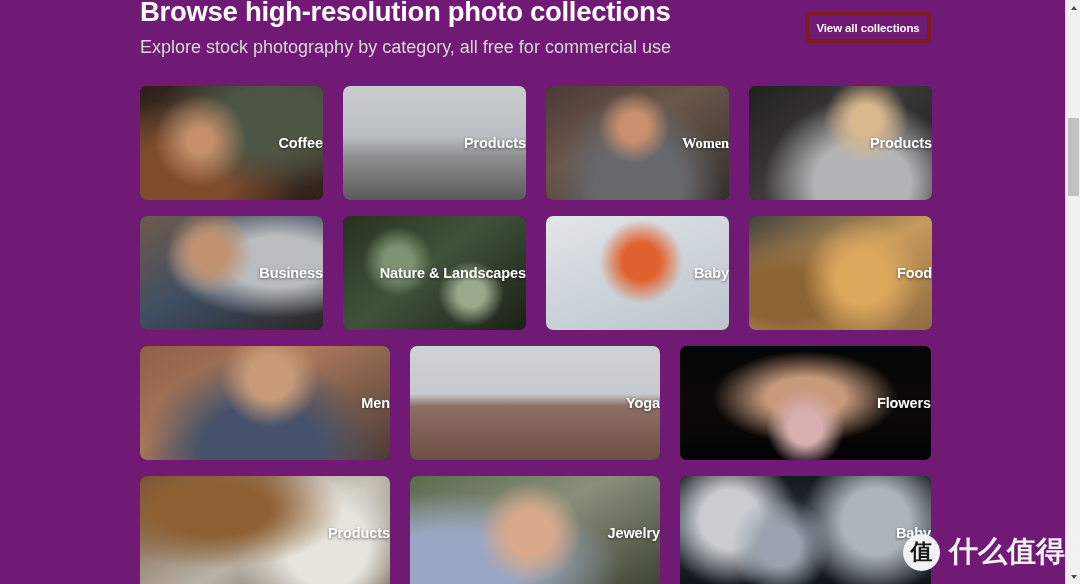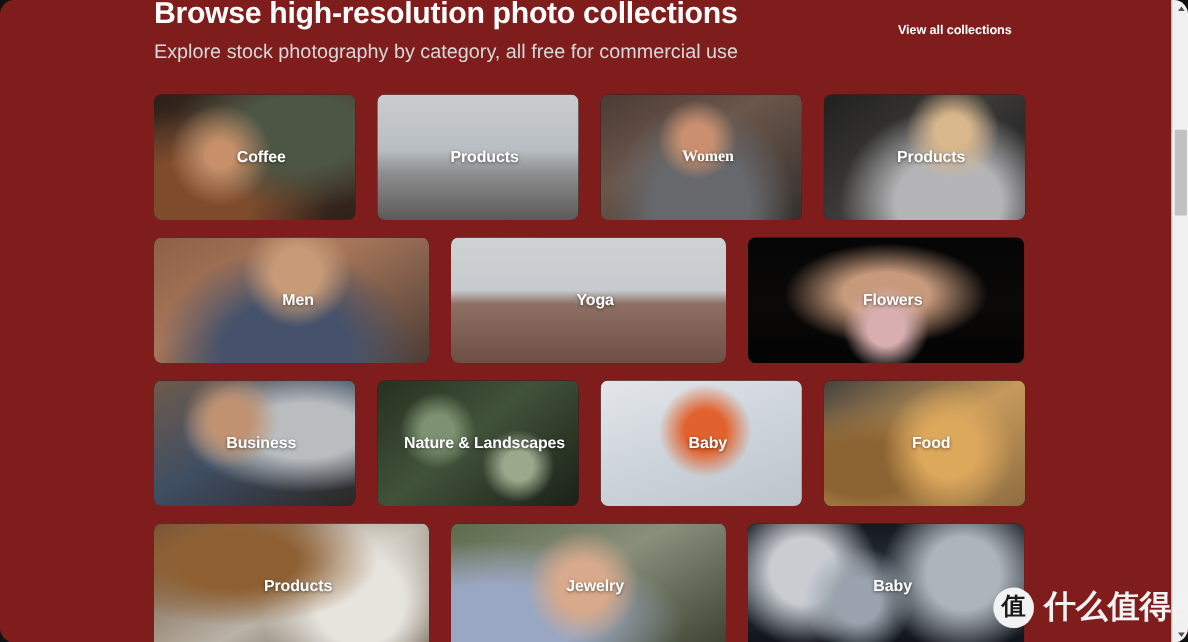--- a/index.html
+++ b/index.html
@@ -5,23 +5,22 @@
   * { box-sizing: border-box; margin: 0; padding: 0; }
   html, body {
     width: 1080px; height: 584px;
     background: #111111;
     font-family: "Liberation Sans", sans-serif;
     overflow: hidden;
   }
   #page {
     position: relative;
     width: 1080px; height: 584px;
-    background: #7f1d1d;
+    background: #701a75;
     overflow: hidden;
-    border-radius: 13px;
   }
 
   
   .header {
     position: absolute;
     left: 140px; top: -4px;
     width: 791px;
     display: flex;
     align-items: flex-start;
     justify-content: space-between;
@@ -81,21 +80,21 @@
     position: absolute;
     inset: 0;
     background-size: cover;
     background-position: center;
   }
   .tile-label {
     position: absolute;
     left: 12px; right: 0;
     top: 50%;
     transform: translateY(-50%);
-    text-align: center;
+    text-align: right;
     color: #ffffff;
     font-size: 14.5px;
     font-weight: bold;
     letter-spacing: -0.1px;
     text-shadow: 0 1px 3px rgba(0,0,0,0.55);
     z-index: 2;
     pointer-events: none;
   }
 
   
@@ -249,49 +248,49 @@
         <div class="tile" style="width: 183px; font-family: Liberation Serif, serif;">
           <div class="tile-photo ph-women"></div>
           <div class="tile-label">Women</div>
         </div>
         <div class="tile" style="width: 183px;">
           <div class="tile-photo ph-fashion"></div>
           <div class="tile-label">Products</div>
         </div>
       </div>
       <div class="grid-row">
+        <div class="tile" style="width: 183px;">
+          <div class="tile-photo ph-business"></div>
+          <div class="tile-label">Business</div>
+        </div>
+        <div class="tile" style="width: 183px;">
+          <div class="tile-photo ph-nature"></div>
+          <div class="tile-label">Nature &amp; Landscapes</div>
+        </div>
+        <div class="tile" style="width: 183px;">
+          <div class="tile-photo ph-baby"></div>
+          <div class="tile-label">Baby</div>
+        </div>
+        <div class="tile" style="width: 183px;">
+          <div class="tile-photo ph-food"></div>
+          <div class="tile-label">Food</div>
+        </div>
+      </div>
+      <div class="grid-row">
         <div class="tile" style="width: 250px;">
           <div class="tile-photo ph-men"></div>
           <div class="tile-label">Men</div>
         </div>
         <div class="tile" style="width: 250px;">
           <div class="tile-photo ph-yoga"></div>
           <div class="tile-label">Yoga</div>
         </div>
         <div class="tile" style="width: 251px;">
           <div class="tile-photo ph-flowers"></div>
           <div class="tile-label">Flowers</div>
-        </div>
-      </div>
-      <div class="grid-row">
-        <div class="tile" style="width: 183px;">
-          <div class="tile-photo ph-business"></div>
-          <div class="tile-label">Business</div>
-        </div>
-        <div class="tile" style="width: 183px;">
-          <div class="tile-photo ph-nature"></div>
-          <div class="tile-label">Nature &amp; Landscapes</div>
-        </div>
-        <div class="tile" style="width: 183px;">
-          <div class="tile-photo ph-baby"></div>
-          <div class="tile-label">Baby</div>
-        </div>
-        <div class="tile" style="width: 183px;">
-          <div class="tile-photo ph-food"></div>
-          <div class="tile-label">Food</div>
         </div>
       </div>
       <div class="grid-row">
         <div class="tile" style="width: 250px;">
           <div class="tile-photo ph-products"></div>
           <div class="tile-label">Products</div>
         </div>
         <div class="tile" style="width: 250px;">
           <div class="tile-photo ph-jewelry"></div>
           <div class="tile-label">Jewelry</div>

